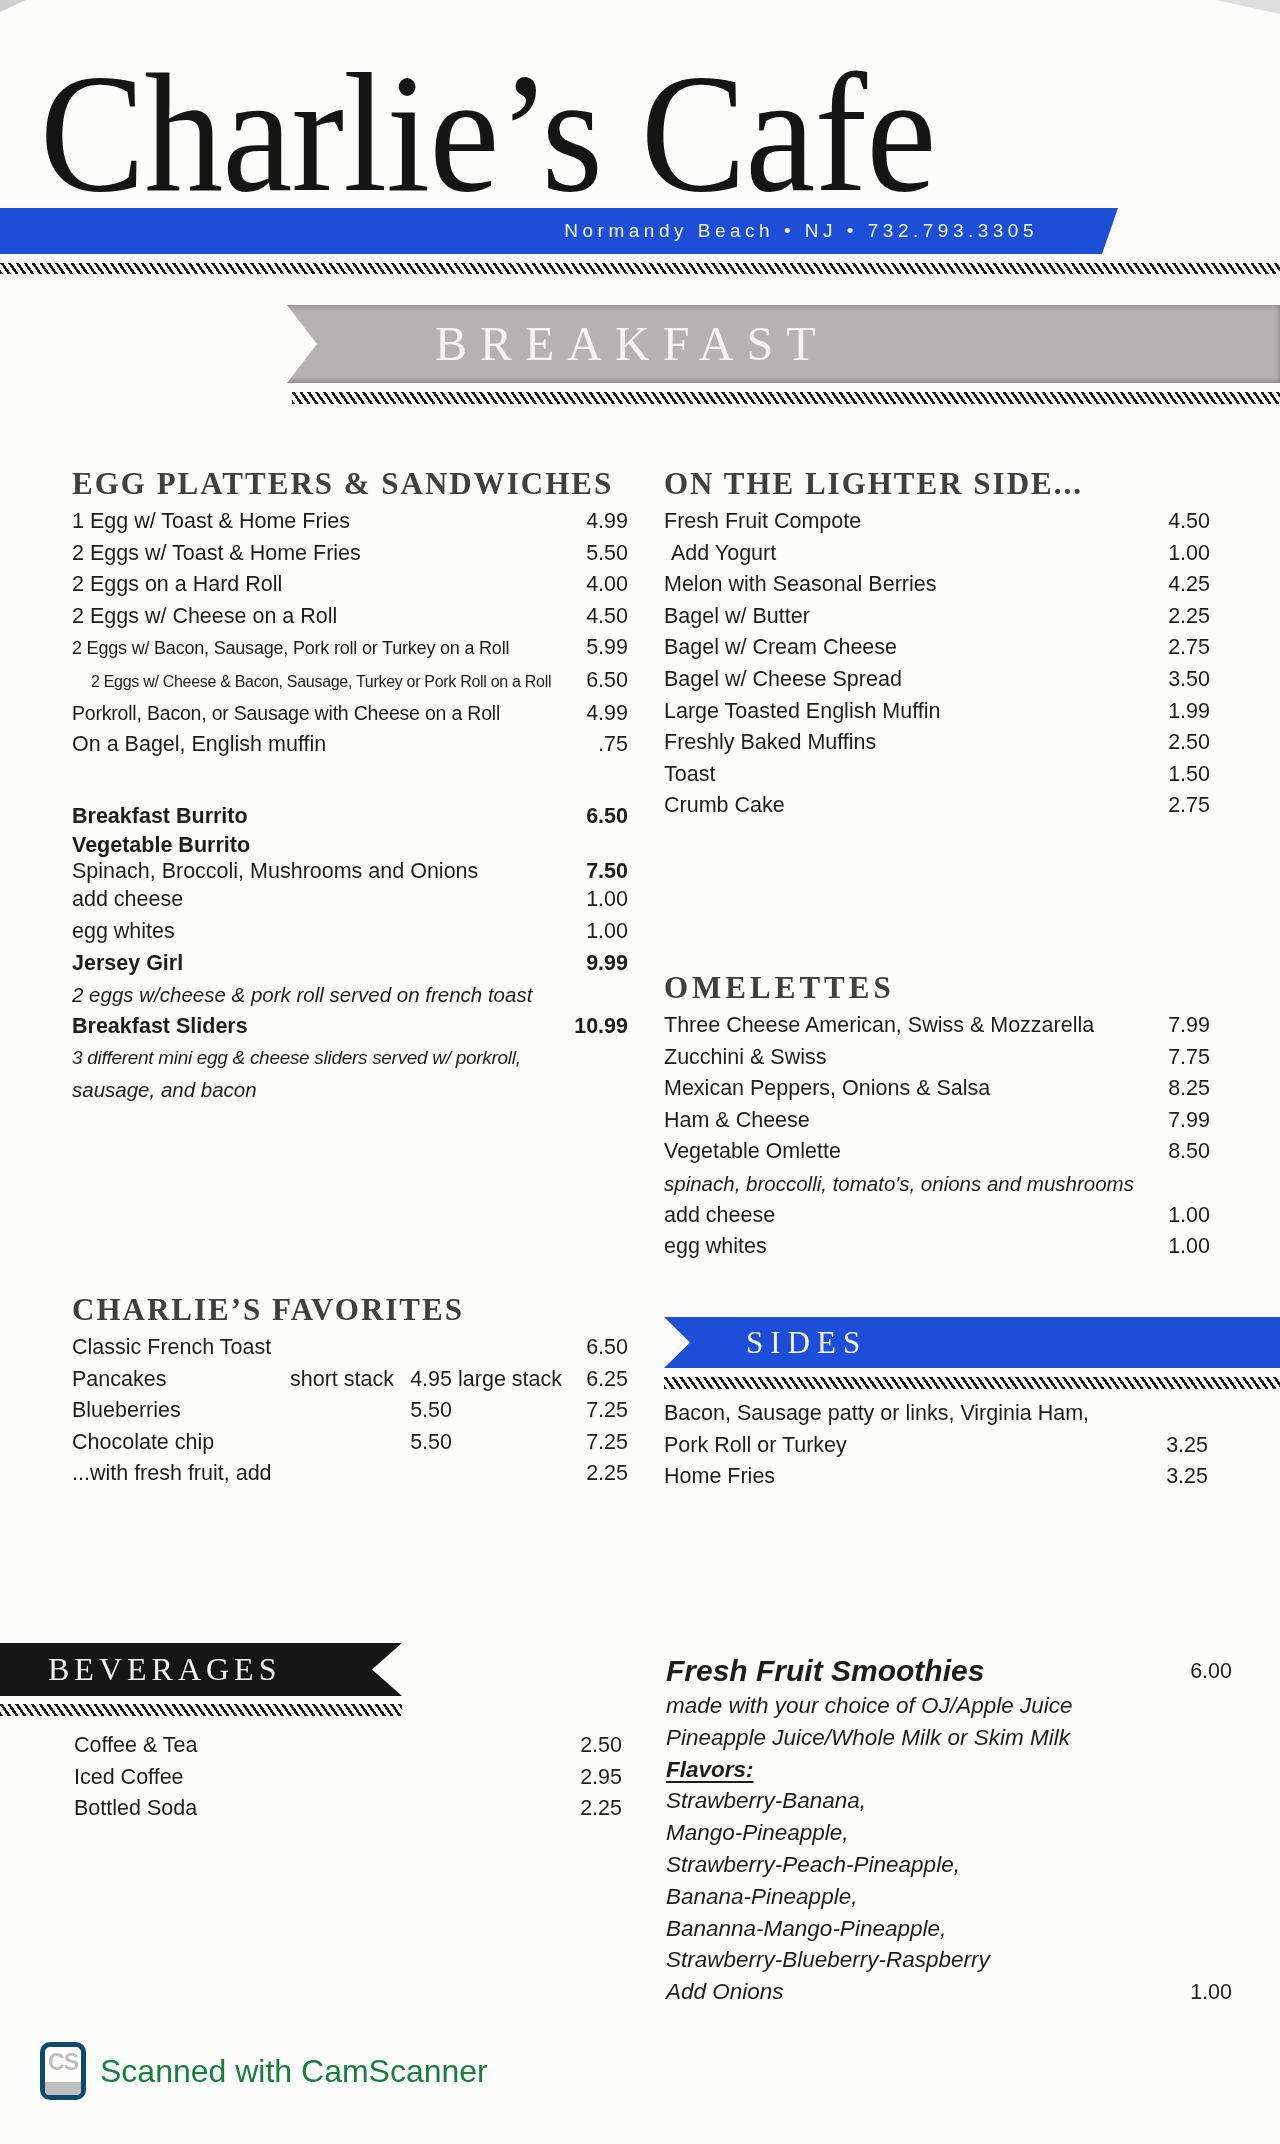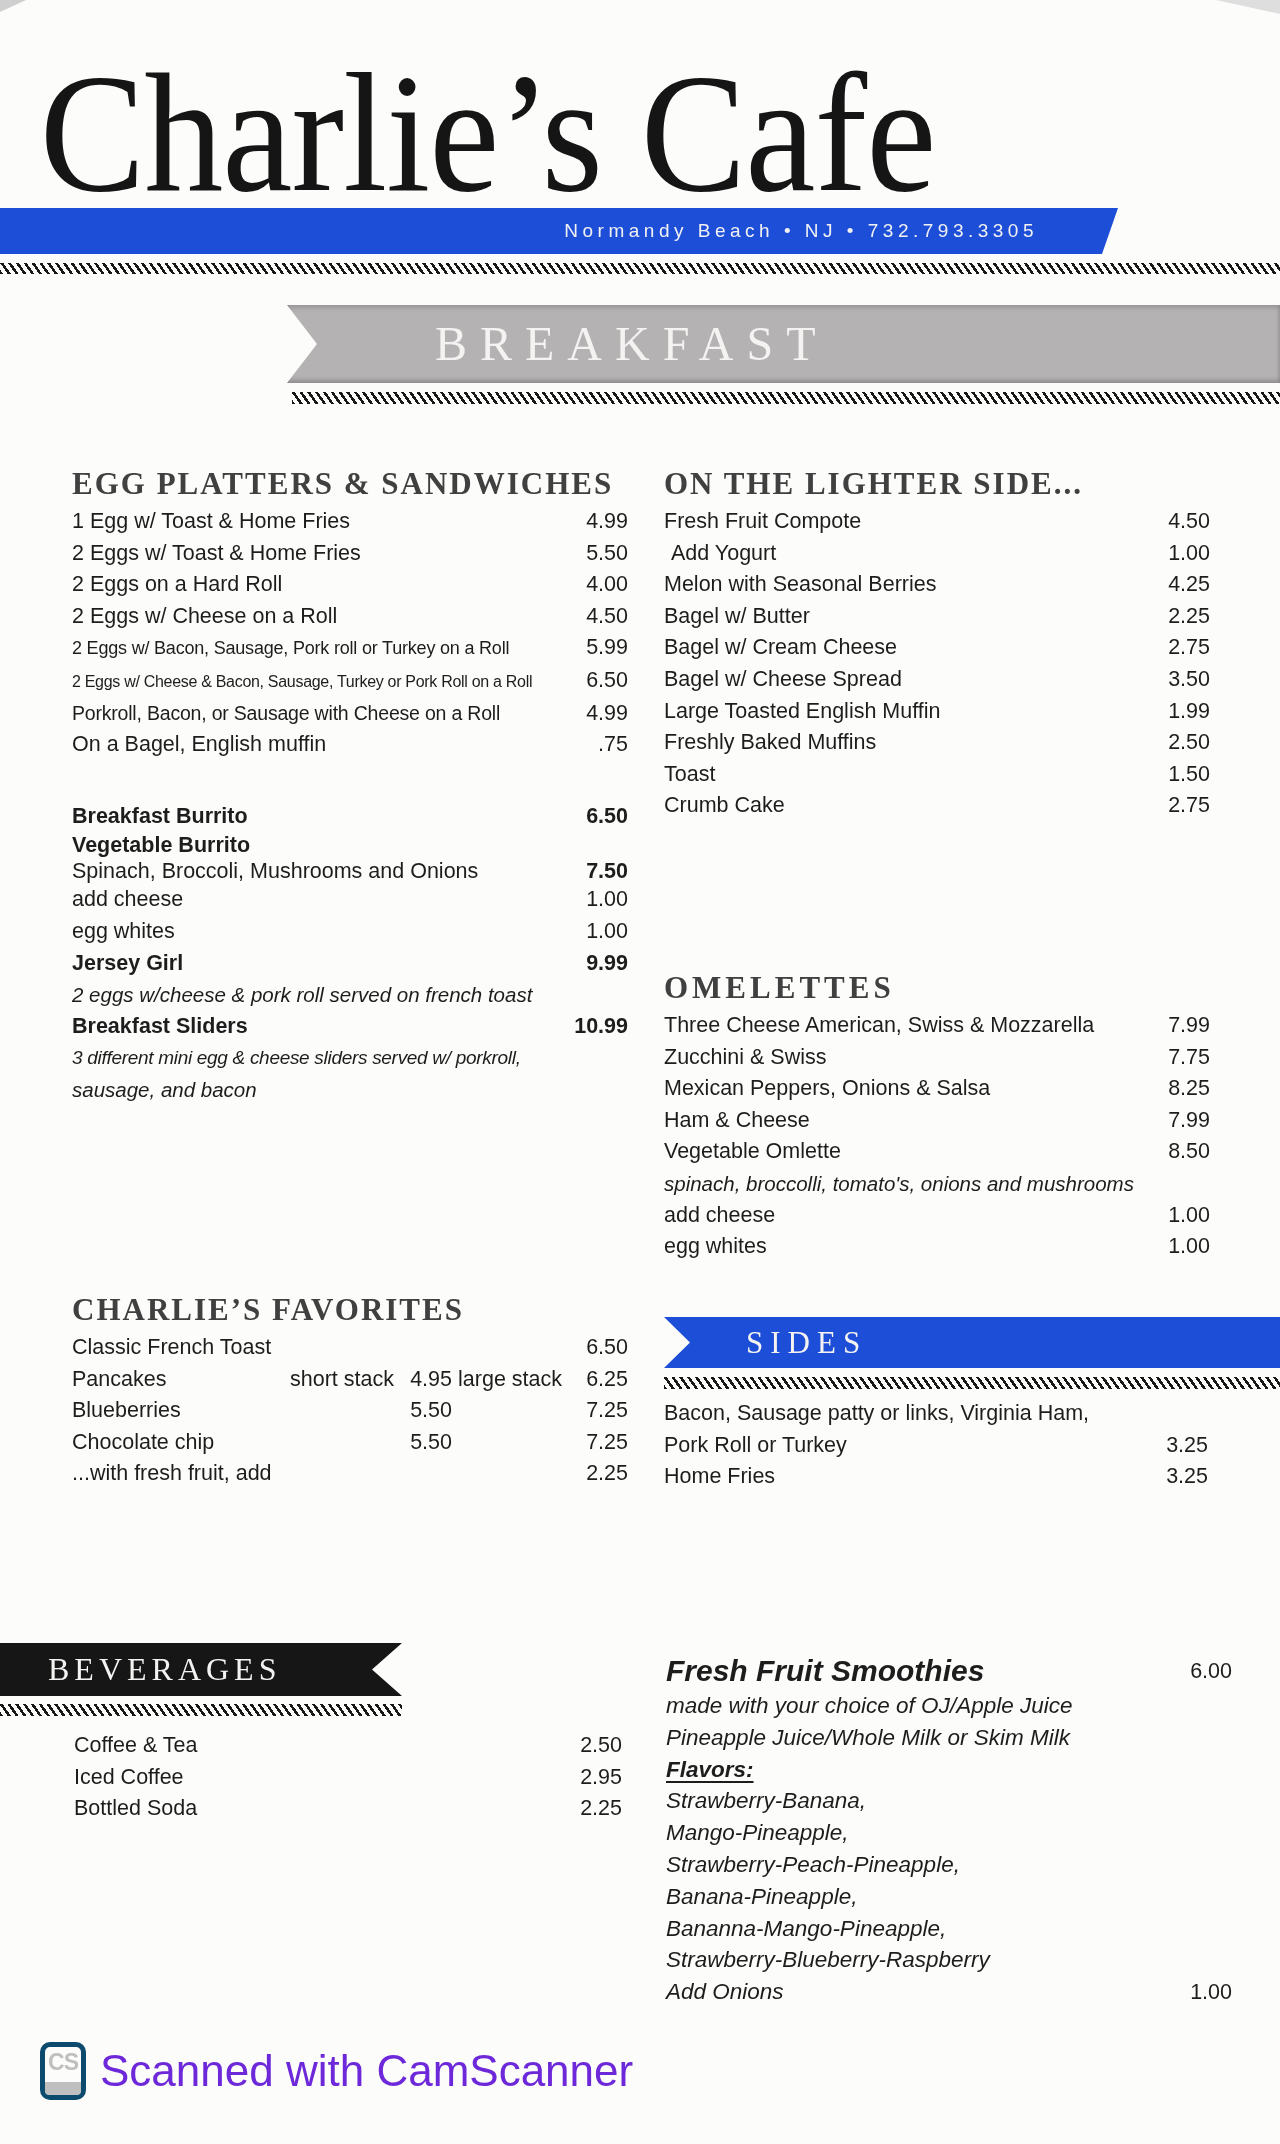--- a/index.html
+++ b/index.html
@@ -58,21 +58,21 @@
   .row { display:flex; justify-content:space-between; align-items:baseline; font-size:21.5px; line-height:31.6px; }
   .row .nm { white-space:nowrap; }
   .row .pr { white-space:nowrap; padding-left:8px; }
   .specials { margin-top:40px; }
   .row.rb .nm, .row.rb .pr { font-weight:bold; }
   .row.pb .pr { font-weight:bold; }
   .row.i { font-style:italic; }
   .row.i .nm { font-size:20.5px; }
   .row.tight { line-height:26px; }
   .row.fs-18 .nm { font-size:18px; letter-spacing:-.2px; }
-  .row.fs-16 .nm { font-size:16px; letter-spacing:-.3px; }
+  .row.fs-16 .nm { font-size:16px; letter-spacing:-.3px;margin-left:19px; }
   .row.fs-19 .nm { font-size:19.5px; letter-spacing:-.2px; }
   .row.fs-dsm .nm { font-size:19px; letter-spacing:-.3px; }
   .row.indent .nm { padding-left:7px; }
 
   
   .frow { display:grid; grid-template-columns:1fr 120px 58px 110px 66px; font-size:21.5px; line-height:31.6px; }
   .frow span { white-space:nowrap; }
   .frow .c { text-align:right; }
 
   
@@ -84,22 +84,22 @@
   .sm-protein { display:flex; justify-content:space-between; align-items:baseline; line-height:31.8px; }
   .sm-protein .nm { font-style:italic; font-size:22.5px; }
   .sm-protein .pr { font-size:21.5px; }
 
   
   .cs-badge { position:absolute; left:40px; top:2042px; width:46px; height:58px; border:5px solid #0c4a6e;
               border-radius:10px; box-sizing:border-box; }
   .cs-txt { position:absolute; left:0; right:0; top:2px; text-align:center; font-weight:bold; font-size:23px;
             letter-spacing:-1px; color:#bfbfbf; }
   .cs-bar { position:absolute; left:0; right:0; bottom:0; height:13px; background:#bfbfbf; border-radius:0 0 4px 4px; }
-  .footer-text { position:absolute; left:100px; top:2042px; height:58px; line-height:58px; font-size:44px;
-                 color:#6d28d9; white-space:nowrap; }
+  .footer-text { position:absolute; left:100px; top:2042px; height:58px; line-height:58px; font-size:32px;
+                 color:#15803d; white-space:nowrap; }
 </style>
 </head>
 <body>
 
 <div class="page">
   <div class="corner tl"></div>
   <div class="corner tr"></div>
 
   <div class="title-wrap">
     <span class="title">Charlie’s Cafe</span>

